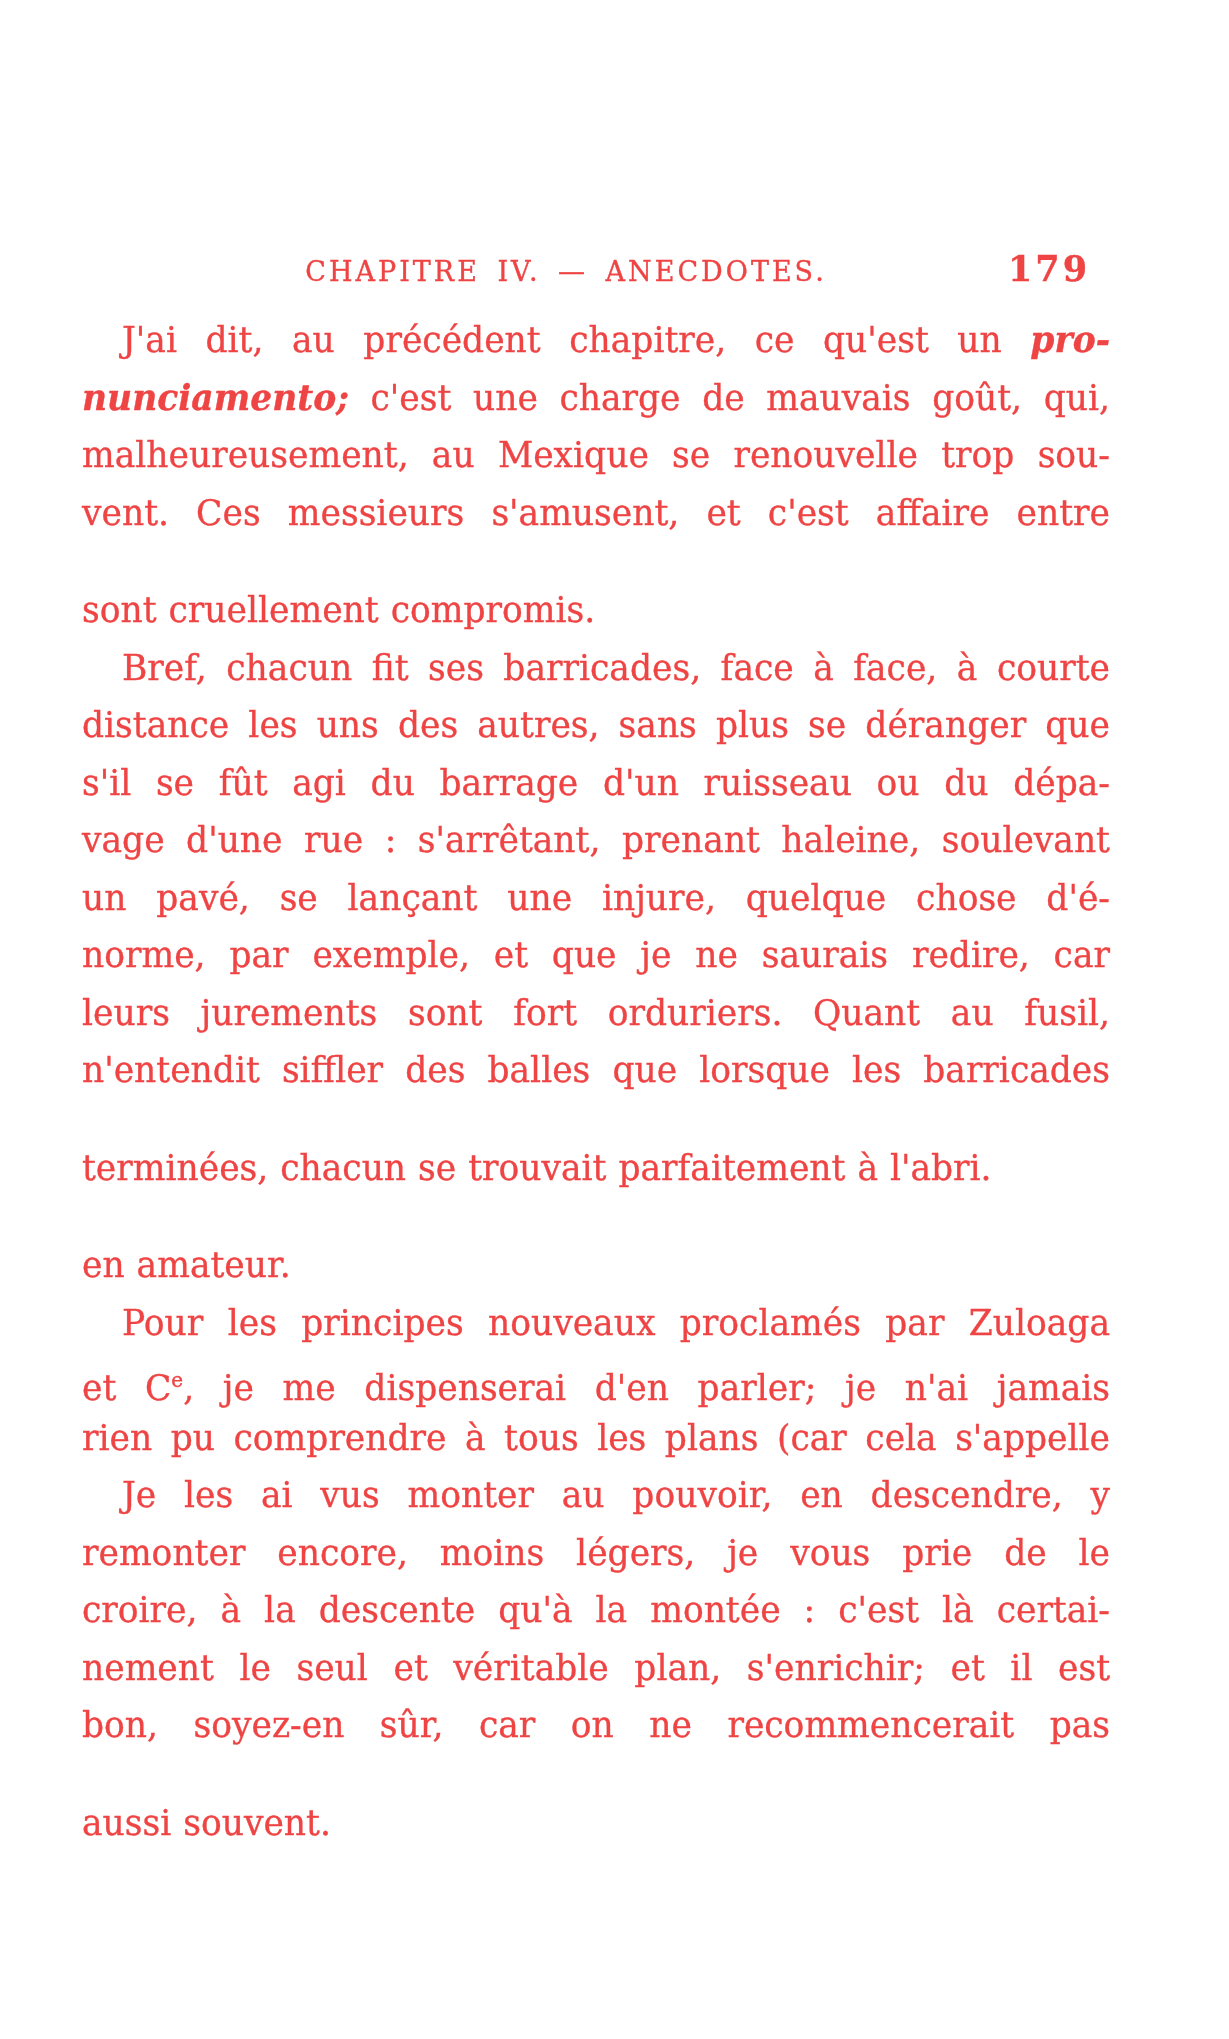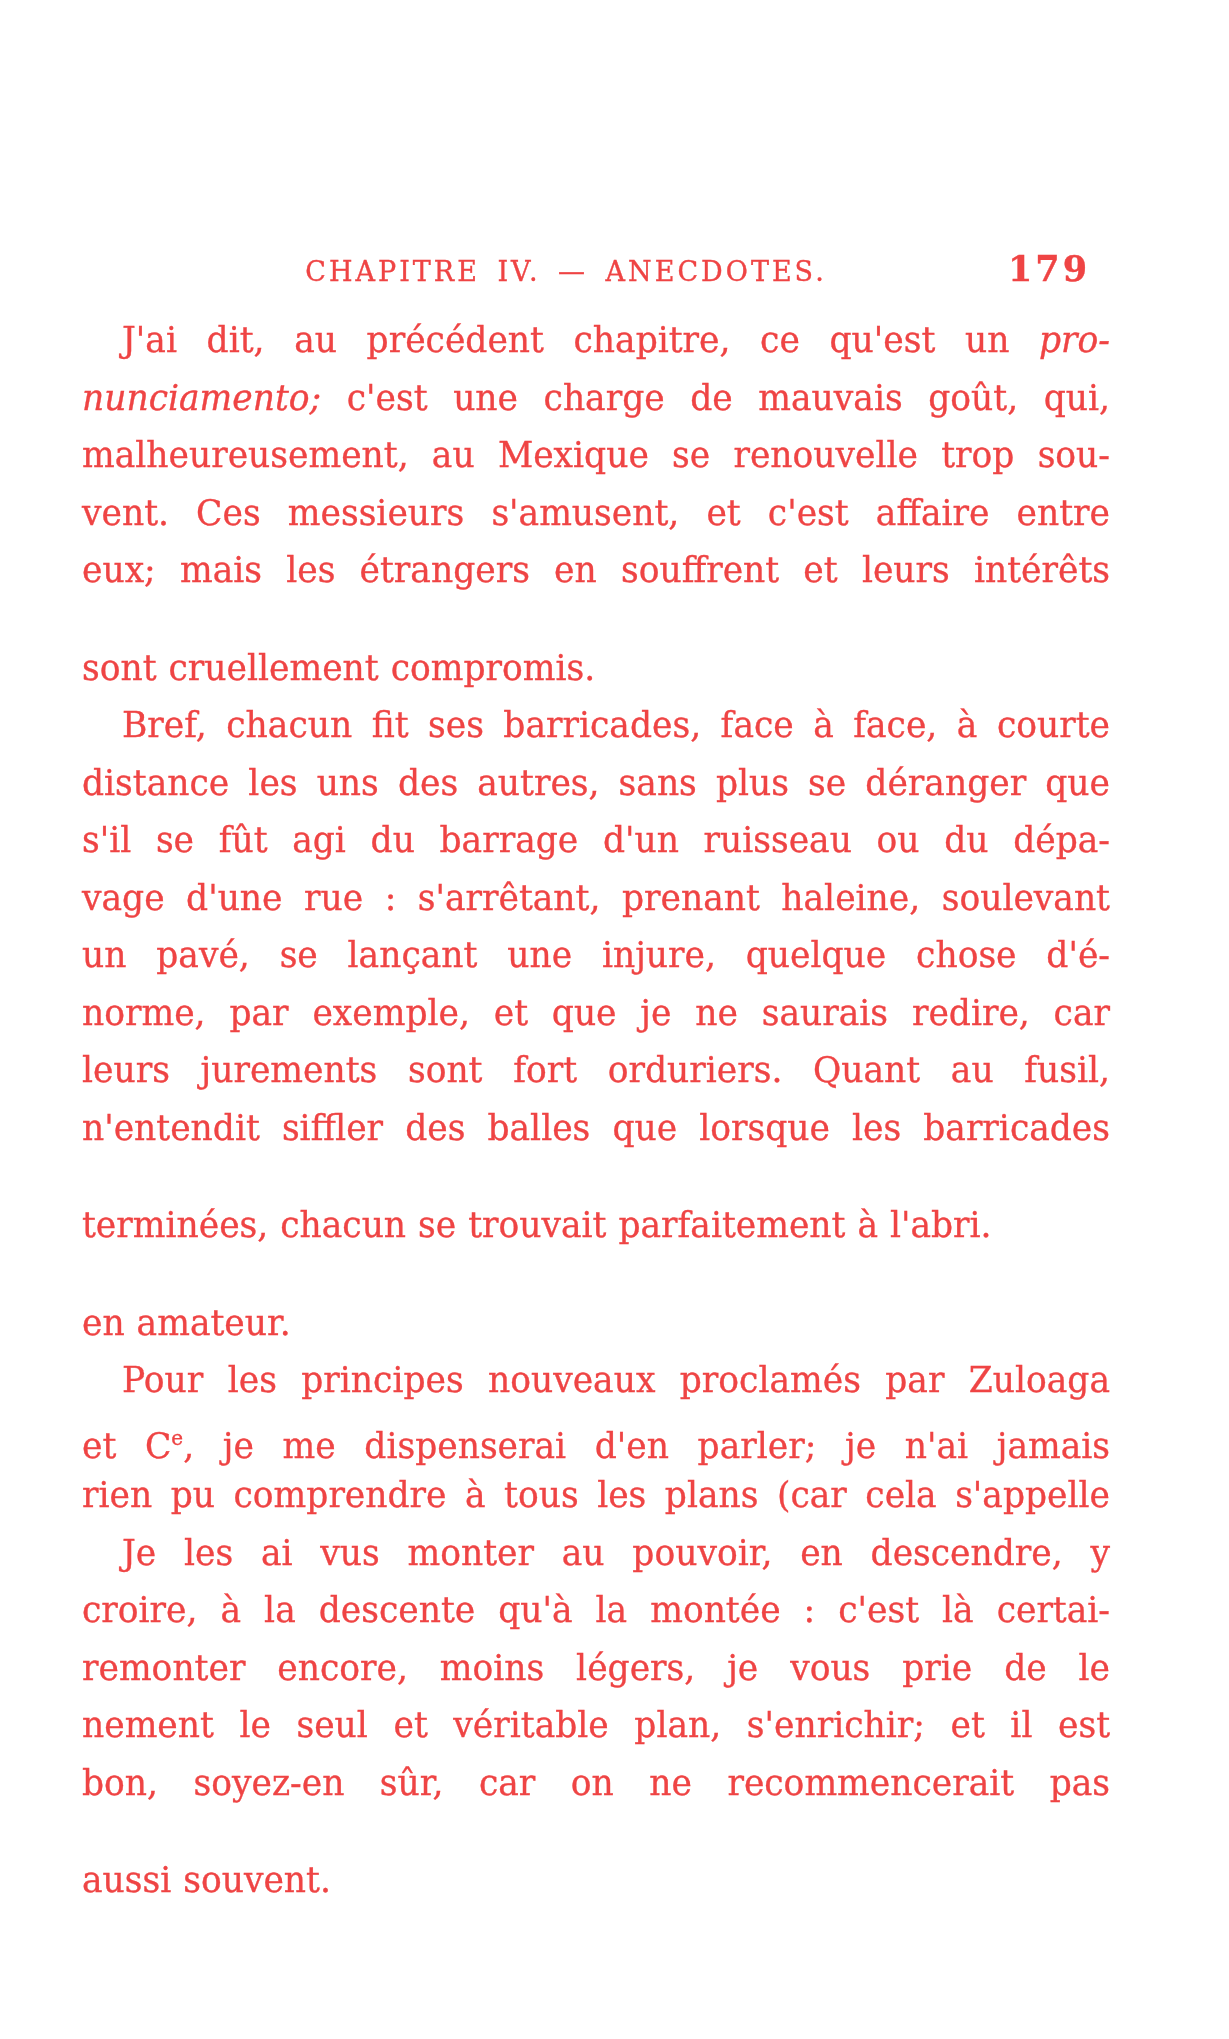--- a/index.html
+++ b/index.html
@@ -55,39 +55,38 @@
     text-align-last: justify;
     word-spacing: 1px;
     white-space: normal;
   }
   .line.last {
     text-align: left;
     text-align-last: left;
     margin-top: 40px;
   }
   .line.indent { text-indent: 40px; }
-  .it { font-style: italic; }
+  .it { font-style: italic; font-weight: bold; }
   .sup { font-size: 58%; vertical-align: super; letter-spacing: 0; }
 </style>
 </head>
 <body>
 
 <div class="page">
   <div class="content">
     <div class="running-header">
       <div class="chapter-title">CHAPITRE IV. — ANECDOTES.</div>
       <div class="page-number">179</div>
     </div>
     <div>
         <div class="paragraph">
           <div class="line indent"><span class="">J'ai dit, au précédent chapitre, ce qu'est un </span><span class="it">pro-</span></div>
           <div class="line"><span class="it">nunciamento;</span><span class=""> c'est une charge de mauvais goût, qui,</span></div>
           <div class="line"><span class="">malheureusement, au Mexique se renouvelle trop sou-</span></div>
           <div class="line"><span class="">vent. Ces messieurs s'amusent, et c'est affaire entre</span></div>
-          <div class="line"><span class="">eux; mais les étrangers en souffrent et leurs intérêts</span></div>
           <div class="line last"><span class="">sont cruellement compromis.</span></div>
         </div>
         <div class="paragraph">
           <div class="line indent"><span class="">Bref, chacun fit ses barricades, face à face, à courte</span></div>
           <div class="line"><span class="">distance les uns des autres, sans plus se déranger que</span></div>
           <div class="line"><span class="">s'il se fût agi du barrage d'un ruisseau ou du dépa-</span></div>
           <div class="line"><span class="">vage d'une rue : s'arrêtant, prenant haleine, soulevant</span></div>
           <div class="line"><span class="">un pavé, se lançant une injure, quelque chose d'é-</span></div>
           <div class="line"><span class="">norme, par exemple, et que je ne saurais redire, car</span></div>
           <div class="line"><span class="">leurs jurements sont fort orduriers. Quant au fusil,</span></div>
@@ -97,21 +96,21 @@
         <div class="paragraph">
           <div class="line last"><span class="">en amateur.</span></div>
         </div>
         <div class="paragraph">
           <div class="line indent"><span class="">Pour les principes nouveaux proclamés par Zuloaga</span></div>
           <div class="line"><span class="">et C</span><span class="sup">e</span><span class="">, je me dispenserai d'en parler; je n'ai jamais</span></div>
           <div class="line"><span class="">rien pu comprendre à tous les plans (car cela s'appelle</span></div>
         </div>
         <div class="paragraph">
           <div class="line indent"><span class="">Je les ai vus monter au pouvoir, en descendre, y</span></div>
+          <div class="line"><span class="">remonter encore, moins légers, je vous prie de le</span></div>
           <div class="line"><span class="">croire, à la descente qu'à la montée : c'est là certai-</span></div>
-          <div class="line"><span class="">remonter encore, moins légers, je vous prie de le</span></div>
           <div class="line"><span class="">nement le seul et véritable plan, s'enrichir; et il est</span></div>
           <div class="line"><span class="">bon, soyez-en sûr, car on ne recommencerait pas</span></div>
           <div class="line last"><span class="">aussi souvent.</span></div>
         </div>
       </div>
   </div>
 </div>
 
 </body></html>

